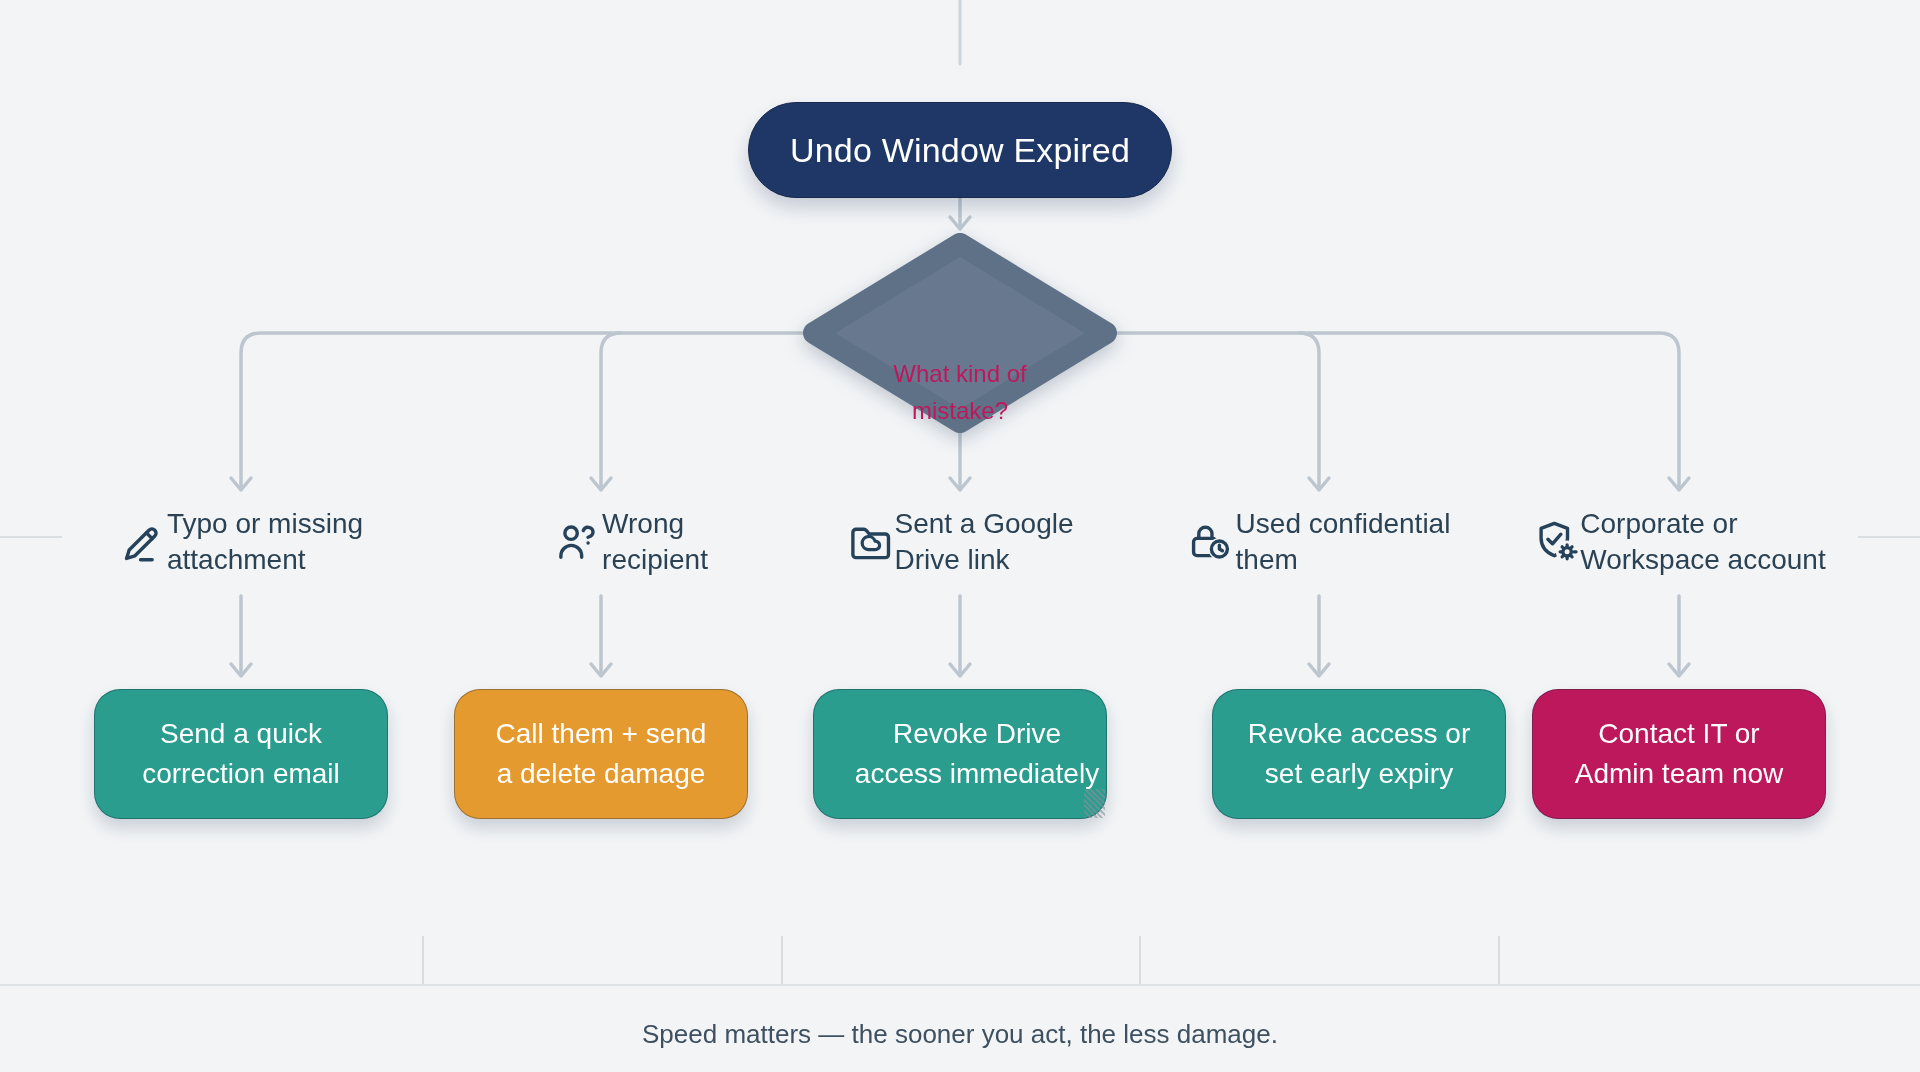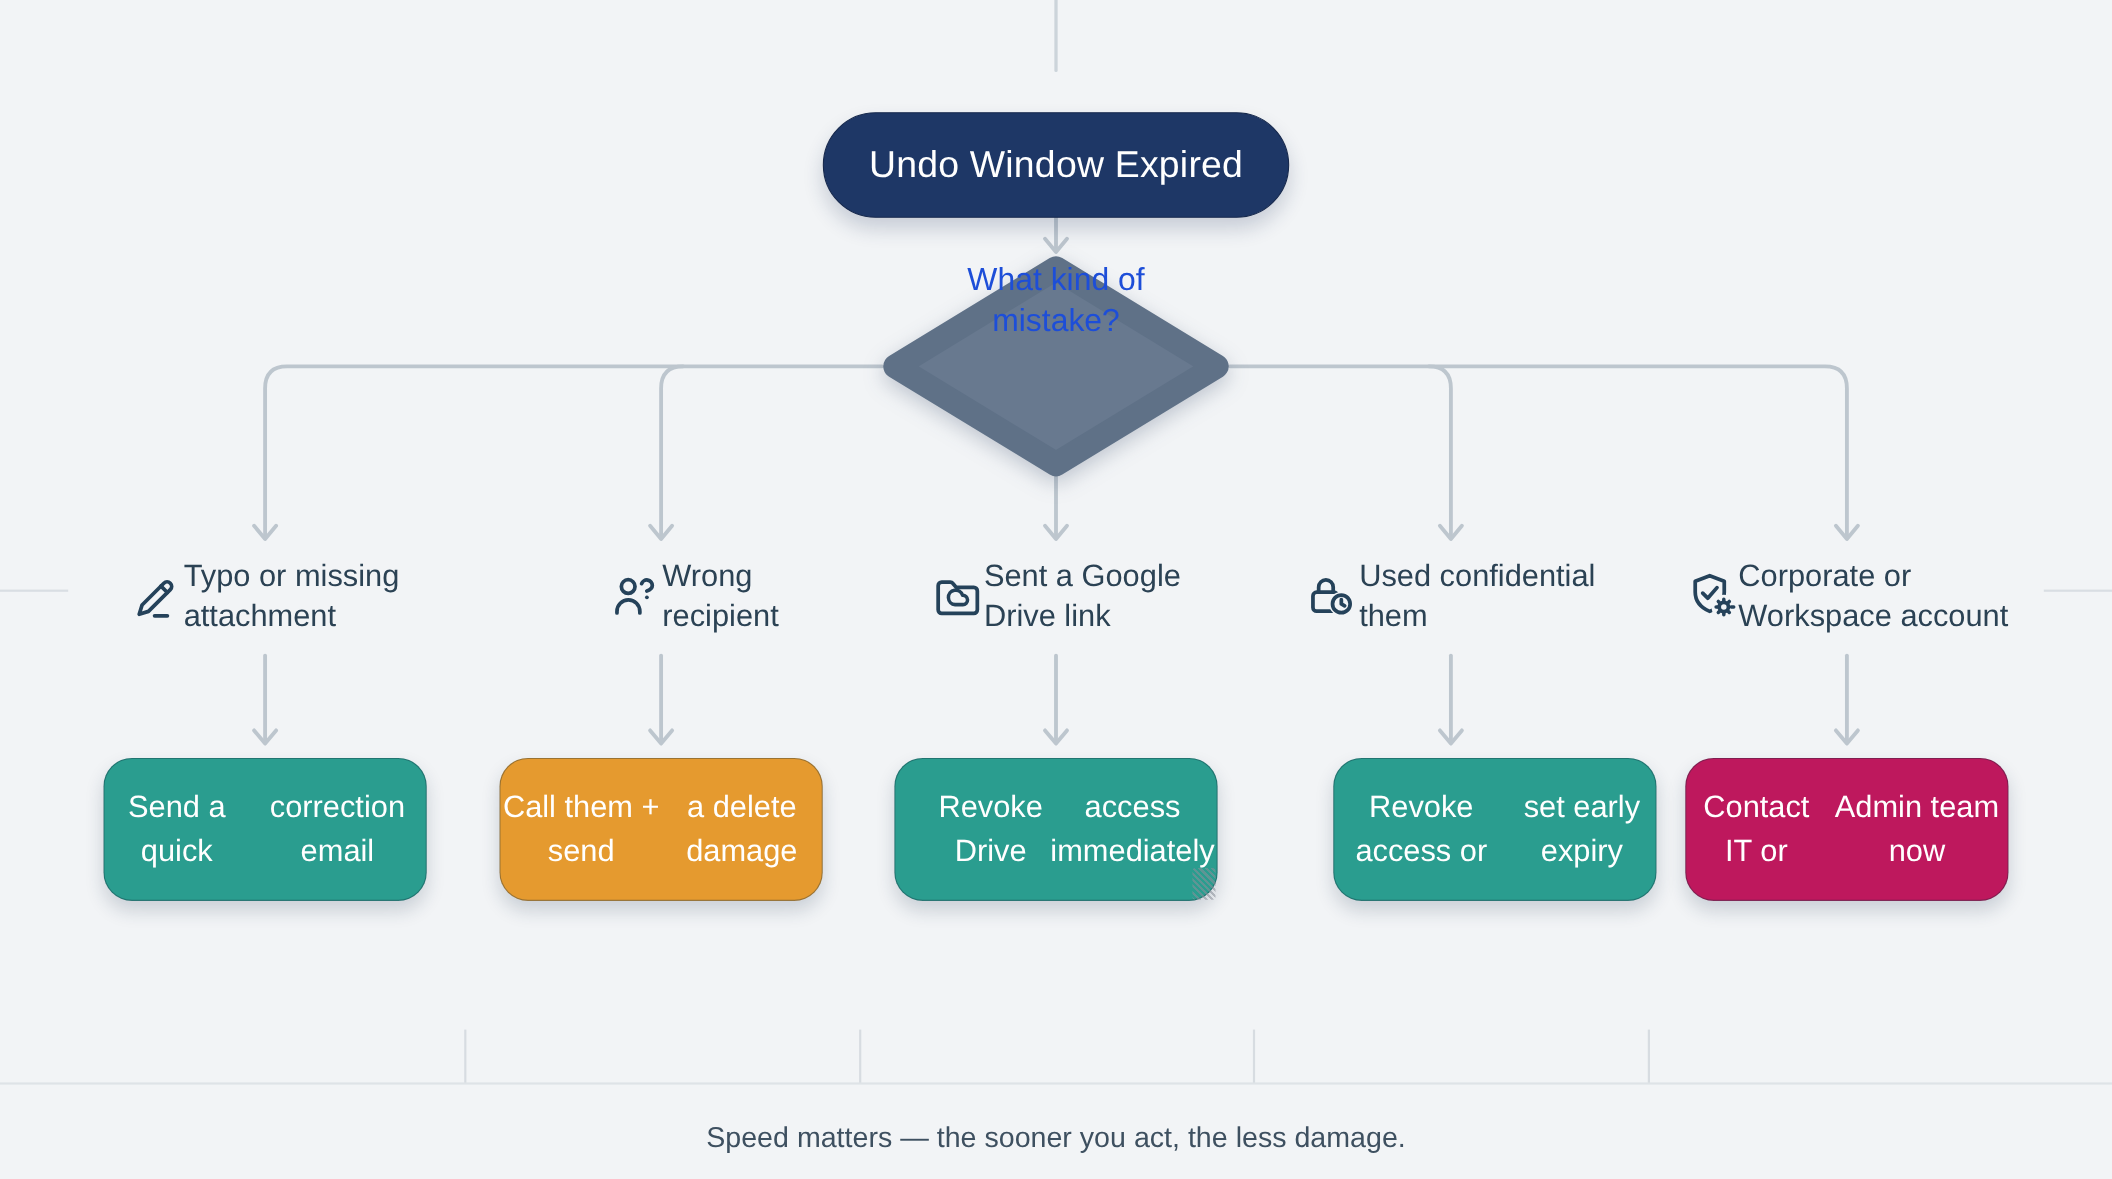--- a/index.html
+++ b/index.html
@@ -44,39 +44,39 @@
     background: var(--navy, #1e3766);
     border: 1px solid #17294d;
     border-radius: 48px;
     display: flex; align-items: center; justify-content: center;
     color: #ffffff; font-size: 34px; font-weight: 500; letter-spacing: 0.2px;
     box-shadow: 0 10px 18px rgba(30, 50, 90, 0.20);
     margin-top: 36px;
   }
   .diamond-text {
     position: absolute; left: 803px; top: 237px; width: 314px; height: 192px;
-    display: flex; flex-direction: column; align-items: center; justify-content: flex-start;
-    color: #1d4ed8; font-size: 29px; font-weight: 400; line-height: 37px; text-align: center;
+    display: flex; flex-direction: column; align-items: center; justify-content: flex-end;
+    color: #be185d; font-size: 24px; font-weight: 400; line-height: 37px; text-align: center;
   }
 
   .branch-label {
     position: absolute; top: 500px; height: 84px;
     display: flex; align-items: center; 
     transform: translateX(-50%);
   }
   .branch-label .icon { width: 48px; height: 48px; flex: 0 0 auto; color: #25425a; }
   .branch-label .icon svg { width: 48px; height: 48px; display: block; }
   .branch-label .txt { font-size: 28px; line-height: 36px; font-weight: 400; color: var(--label-text, #2b4254); white-space: nowrap; }
 
   .action-box {
     position: absolute; top: 689px; width: 294px; height: 130px;
     transform: translateX(-50%);
     border-radius: 26px;
     border: 1px solid rgba(15, 40, 55, 0.35);
-    display: flex; flex-direction: row; align-items: center; justify-content: center;
+    display: flex; flex-direction: column; align-items: center; justify-content: center;
     color: #ffffff; font-size: 28px; line-height: 40px; font-weight: 500; text-align: center;
     box-shadow: 0 9px 16px rgba(30, 50, 80, 0.18);
   }
 
   .footer-note {
     position: absolute; left: 0; right: 0; top: 1014px; height: 40px;
     display: flex; align-items: center; justify-content: center;
     font-size: 26px; font-weight: 400; color: var(--footer-text, #3e5060);
   }
 

